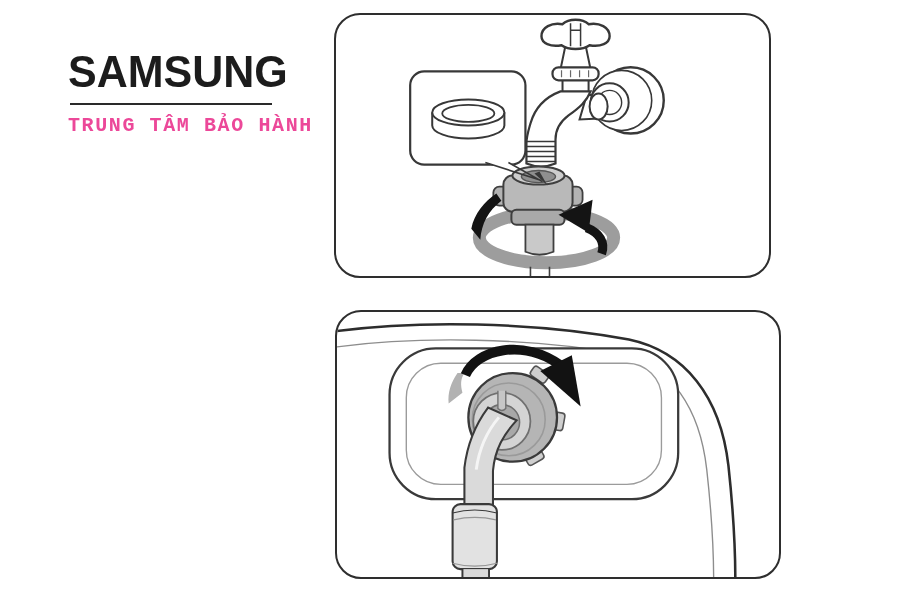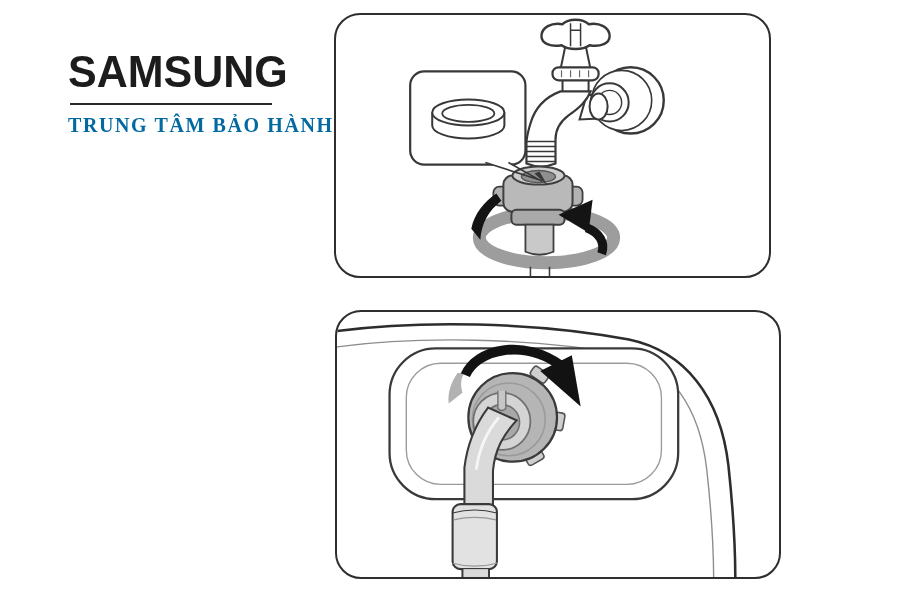--- a/index.html
+++ b/index.html
@@ -3,22 +3,22 @@
 <meta charset="utf-8">
 <style>
   html,body{margin:0;padding:0;background:#ffffff;}
   .page{position:relative;width:900px;height:600px;background:#ffffff;overflow:hidden;
         font-family:"Liberation Sans",sans-serif;}
   .logo-block{position:absolute;left:68px;top:50px;width:206px;text-align:center;color:#1c1c1c;}
   .wordmark{font-family:"Liberation Sans",sans-serif;font-weight:bold;font-size:43px;
             line-height:1;letter-spacing:0px;color:#1c1c1c;white-space:nowrap;
             transform:scaleY(1.02);transform-origin:top left;}
   .logo-divider{height:2px;background:#2a2a2a;margin:10px 2px 0 2px;}
-  .subtitle{margin-top:9px;font-family:Liberation Serif, serif;font-weight:bold;
-            font-size:20px;letter-spacing:1.6px;color:#0369a1;white-space:nowrap;}
+  .subtitle{margin-top:9px;font-family:Liberation Mono, monospace;font-weight:bold;
+            font-size:20px;letter-spacing:1.6px;color:#ec4899;white-space:nowrap;}
   .panel{position:absolute;border:2.5px solid #2e2e2e;border-radius:26px;background:#ffffff;
          overflow:hidden;box-sizing:border-box;}
   #panel-top{left:334px;top:13px;width:437px;height:265px;}
   #panel-bottom{left:335px;top:310px;width:446px;height:269px;}
   .panel svg{display:block;width:100%;height:100%;}
 </style>
 </head>
 <body>
 
 <div class="page">

